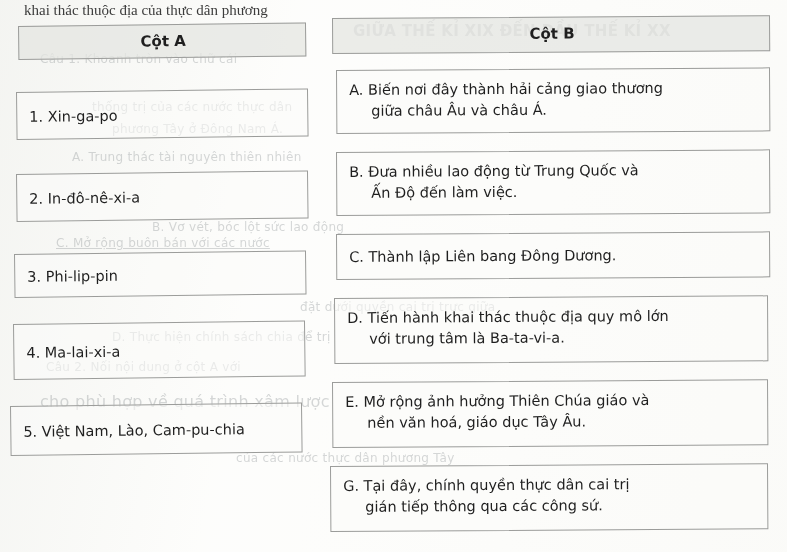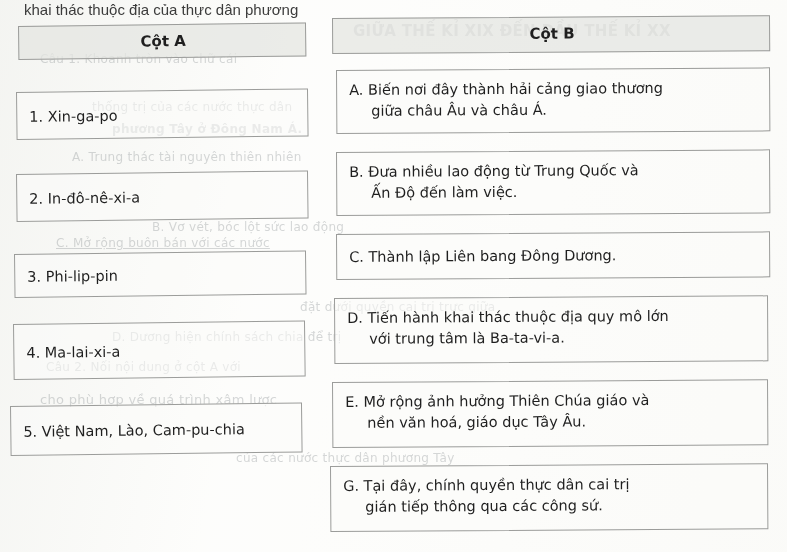--- a/index.html
+++ b/index.html
@@ -22,21 +22,21 @@
     background:
       linear-gradient(100deg, rgba(236,237,233,0.55) 0%, rgba(255,255,255,0.2) 35%, rgba(246,246,243,0.35) 100%),
       #fdfdfb;
   }
 
   .top-text {
     position: absolute;
     top: 0px;
     left: 24px;
     width: 560px;
-    font-family: Liberation Sans, sans-serif;
+    font-family: Liberation Serif, serif;
     font-size: 15px;
     color: #2c2c2c;
     white-space: nowrap;
     overflow: hidden;
     height: 20px;
     line-height: 20px;
     opacity: 0.92;
   }
 
   
@@ -50,28 +50,28 @@
   }
   .ghost-title {
     top: 22px;
     left: 353px;
     font-size: 15px;
     font-weight: bold;
     color: rgba(120,125,130,0.33);
   }
   .ghost-1 { top: 52px; left: 40px; font-size: 12px; text-align: right; }
   .ghost-2 { top: 100px; left: 92px; font-size: 12px; }
-  .ghost-3 { top: 122px; left: 112px; font-size: 12px; font-weight: bold; }
+  .ghost-3 { top: 122px; left: 112px; font-size: 12px; }
   .ghost-4 { top: 150px; left: 72px; font-size: 12px; }
   .ghost-5 { top: 196px; left: 152px; font-size: 12px; margin-top: 24px; }
   .ghost-6 { top: 236px; left: 56px; font-size: 12px; text-decoration: underline; }
   .ghost-7 { top: 300px; left: 300px; font-size: 12px; }
   .ghost-8 { top: 330px; left: 112px; font-size: 12px; }
   .ghost-9 { top: 360px; left: 46px; font-size: 12px; }
-  .ghost-10 { top: 392px; left: 40px; font-size: 13px; }
+  .ghost-10 { top: 392px; left: 40px; font-size: 16px; }
   .ghost-11 { top: 424px; left: 236px; font-size: 12px; margin-top: 27px; }
 
   .columns {
     position: absolute;
     top: 18px;
     left: 0;
     width: 774px;
     height: 534px;
   }
 
@@ -135,21 +135,21 @@
   <div class="top-text">khai thác thuộc địa của thực dân phương</div>
 
   <div class="ghost ghost-title">GIỮA THẾ KỈ XIX ĐẾN ĐẦU THẾ KỈ XX</div>
   <div class="ghost ghost-1">Câu 1. Khoanh tròn vào chữ cái</div>
   <div class="ghost ghost-2">thống trị của các nước thực dân</div>
   <div class="ghost ghost-3">phương Tây ở Đông Nam Á.</div>
   <div class="ghost ghost-4">A. Trung thác tài nguyên thiên nhiên</div>
   <div class="ghost ghost-5">B. Vơ vét, bóc lột sức lao động</div>
   <div class="ghost ghost-6">C. Mở rộng buôn bán với các nước</div>
   <div class="ghost ghost-7">đặt dưới quyền cai trị trực giữa</div>
-  <div class="ghost ghost-8">D. Dương hiện chính sách chia để trị</div>
+  <div class="ghost ghost-8">D. Thực hiện chính sách chia để trị</div>
   <div class="ghost ghost-9">Câu 2. Nối nội dung ở cột A với</div>
   <div class="ghost ghost-10">cho phù hợp về quá trình xâm lược</div>
   <div class="ghost ghost-11">của các nước thực dân phương Tây</div>
 
   <div class="columns">
 
     <div class="box header colA-head skew-a">Cột A</div>
     <div class="box a1 skew-a">1. Xin-ga-po</div>
     <div class="box a2 skew-a">2. In-đô-nê-xi-a</div>
     <div class="box a3 skew-a">3. Phi-lip-pin</div>

